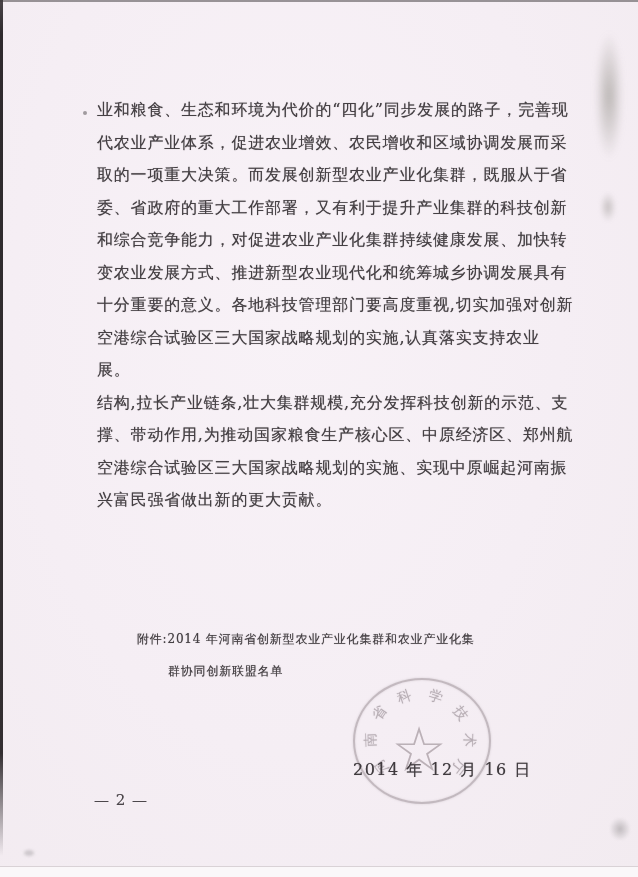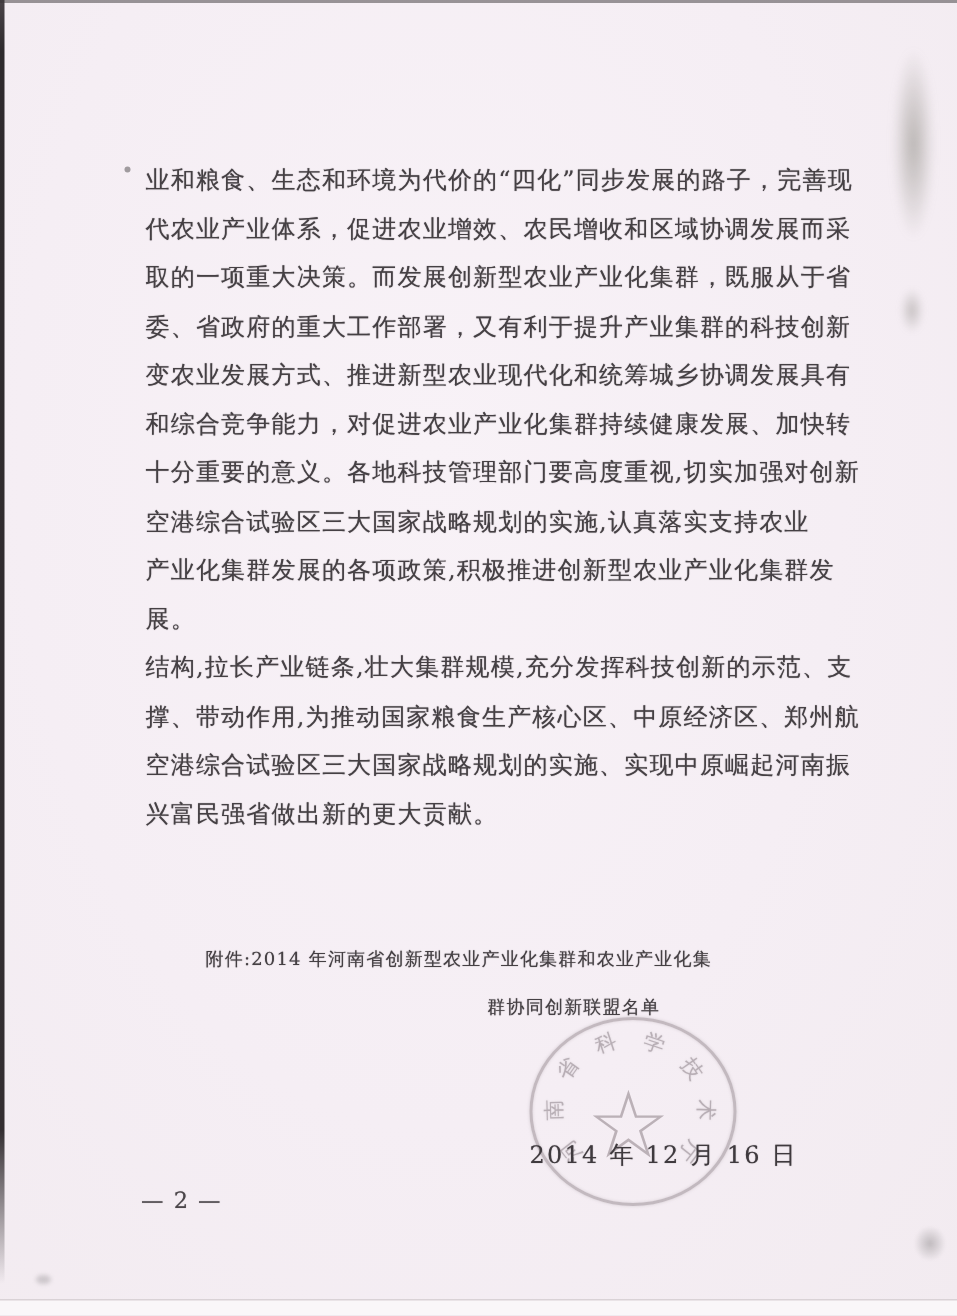--- a/index.html
+++ b/index.html
@@ -6,34 +6,34 @@
   #page{
     position:relative;
     width:638px;height:877px;
     margin:0 auto;
     background:radial-gradient(ellipse at 45% 35%, #f8f2f7 0%, #f5eef4 55%, #f2ebf0 100%);
     overflow:hidden;
     font-family:"DejaVu Serif","Liberation Serif",serif;
   }
   
   .bodytext{
-    position:absolute;left:97px;top:104px;width:474px;
+    position:absolute;left:97px;top:94px;width:474px;
     font-size:16px;line-height:32.5px;letter-spacing:0.8px;
     color:#454044;
     text-shadow:0 0 0.7px rgba(70,64,68,0.65);
   }
   .bodytext .line{height:32.5px;white-space:nowrap;}
   .bodytext .line.indent{padding-left:40px;}
   .attachment{
     position:absolute;left:137px;top:624px;width:460px;
     font-size:12px;line-height:31.5px;letter-spacing:0.8px;
     color:#454044;text-shadow:0 0 0.7px rgba(70,64,68,0.65);
   }
   .attachment .line{white-space:nowrap;}
-  .attachment .line.cont{padding-left:31px;text-align:center;}
+  .attachment .line.cont{padding-left:31px;}
   .datetext{
     position:absolute;left:353px;top:759px;
     font-size:16px;letter-spacing:1.5px;line-height:21px;
     color:#3f3a3e;text-shadow:0 0 0.7px rgba(64,58,62,0.6);
     z-index:6;white-space:nowrap;
   }
   .pagenum{
     position:absolute;left:94px;top:791px;
     font-size:15px;letter-spacing:1px;
     color:#4a4549;text-shadow:0 0 0.6px rgba(70,64,68,0.5);
@@ -101,25 +101,24 @@
   <div class="smudge sm-br"></div>
   <div class="smudge sm-bl"></div>
   <div class="smudge sm-dot"></div>
   <div class="edge-bottom"></div>
 
   <div class="bodytext">
     <div class="line">业和粮食、生态和环境为代价的“四化”同步发展的路子，完善现</div>
     <div class="line">代农业产业体系，促进农业增效、农民增收和区域协调发展而采</div>
     <div class="line">取的一项重大决策。而发展创新型农业产业化集群，既服从于省</div>
     <div class="line">委、省政府的重大工作部署，又有利于提升产业集群的科技创新</div>
+    <div class="line">和综合竞争能力，对促进农业产业化集群持续健康发展、加快转</div>
     <div class="line">变农业发展方式、推进新型农业现代化和统筹城乡协调发展具有</div>
-    <div class="line">和综合竞争能力，对促进农业产业化集群持续健康发展、加快转</div>
     <div class="line">十分重要的意义。各地科技管理部门要高度重视,切实加强对创新</div>
     <div class="line">空港综合试验区三大国家战略规划的实施,认真落实支持农业</div>
-    <div class="line">产业化集群发展的各项政策,积极推进创新型农业产业化集群发</div>
     <div class="line">展。</div>
     <div class="line">结构,拉长产业链条,壮大集群规模,充分发挥科技创新的示范、支</div>
     <div class="line">撑、带动作用,为推动国家粮食生产核心区、中原经济区、郑州航</div>
     <div class="line">空港综合试验区三大国家战略规划的实施、实现中原崛起河南振</div>
     <div class="line">兴富民强省做出新的更大贡献。</div>
   </div>
 
   <div class="attachment">
     <div class="line">附件:2014 年河南省创新型农业产业化集群和农业产业化集</div>
     <div class="line cont">群协同创新联盟名单</div>

